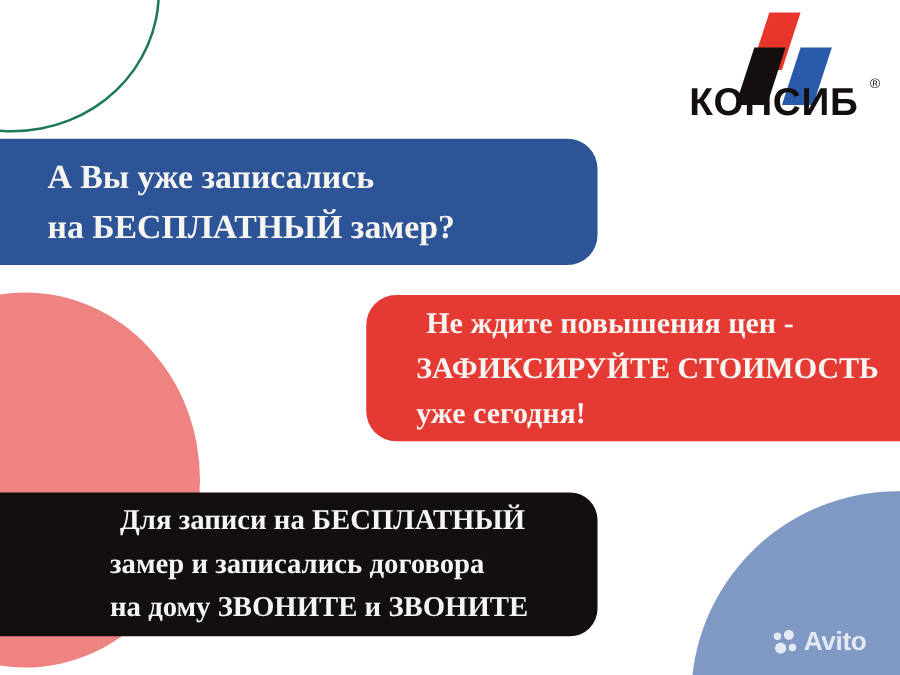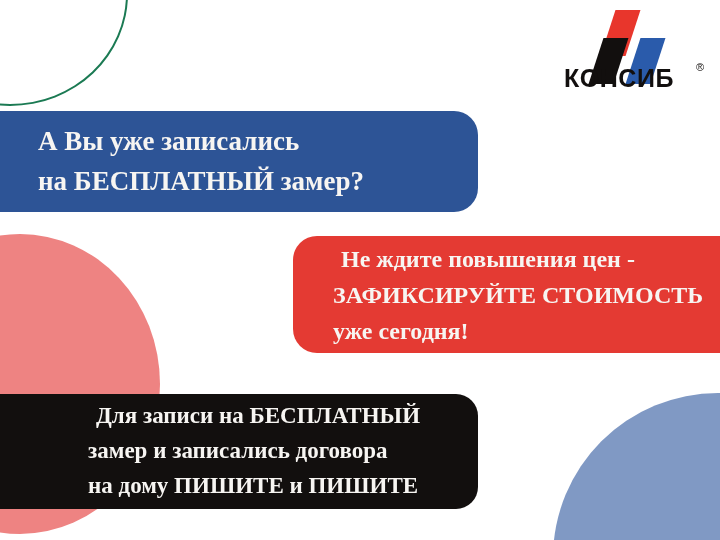--- a/index.html
+++ b/index.html
@@ -70,21 +70,21 @@
   .para-blue  { background: #2a5bab; left: 105px; top: 30px; }
 
   .logo-word {
     position: absolute;
     left: 0;
     top: 58px;
     width: 182px;
     text-align: center;
     font-family: "Liberation Sans", sans-serif;
     font-weight: bold;
-    font-size: 25px;
+    font-size: 31px;
     letter-spacing: 0.5px;
     color: #120f0e;
     line-height: 1;
     white-space: nowrap;
   }
   .logo-reg {
     position: absolute;
     left: 168px;
     top: 53px;
     font-family: "Liberation Sans", sans-serif;
@@ -202,17 +202,26 @@
 
   <div class="panel panel-red">
     <span class="line line-1">Не ждите повышения цен -</span>
     <span class="line line-2">ЗАФИКСИРУЙТЕ СТОИМОСТЬ</span>
     <span class="line line-3">уже сегодня!</span>
   </div>
 
   <div class="panel panel-black">
     <span class="line line-1">Для записи на БЕСПЛАТНЫЙ</span>
     <span class="line line-2">замер и записались договора</span>
-    <span class="line line-3">на дому ПИШИТЕ и ПИШИТЕ</span>
-  </div>
-
+    <span class="line line-3">на дому ЗВОНИТЕ и ЗВОНИТЕ</span>
+  </div>
+
+  <div class="avito">
+    <span class="avito-dots">
+      <i class="d1"></i>
+        <i class="d2"></i>
+        <i class="d3"></i>
+        <i class="d4"></i>
+    </span>
+    <span class="avito-word">Avito</span>
+  </div>
 
 </div>
 
 </body></html>

